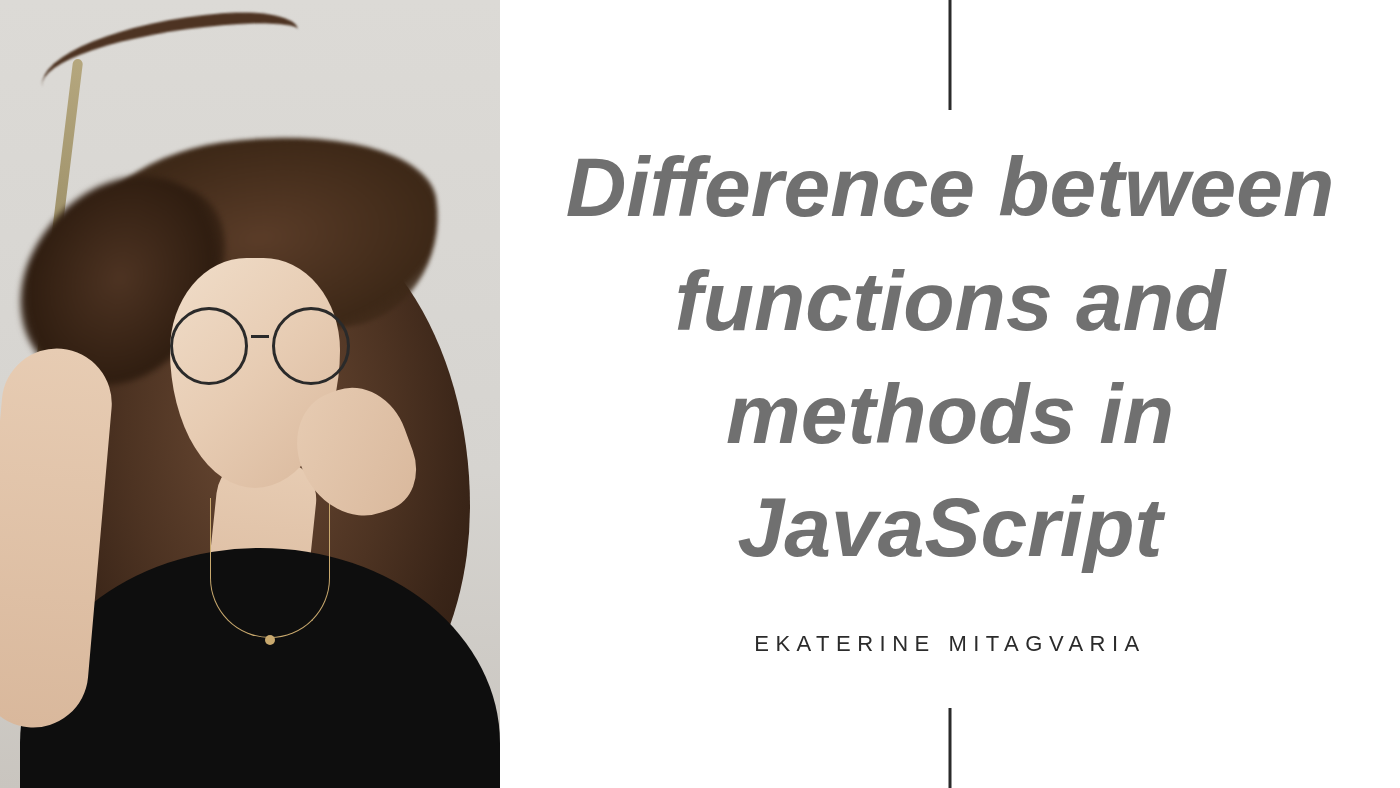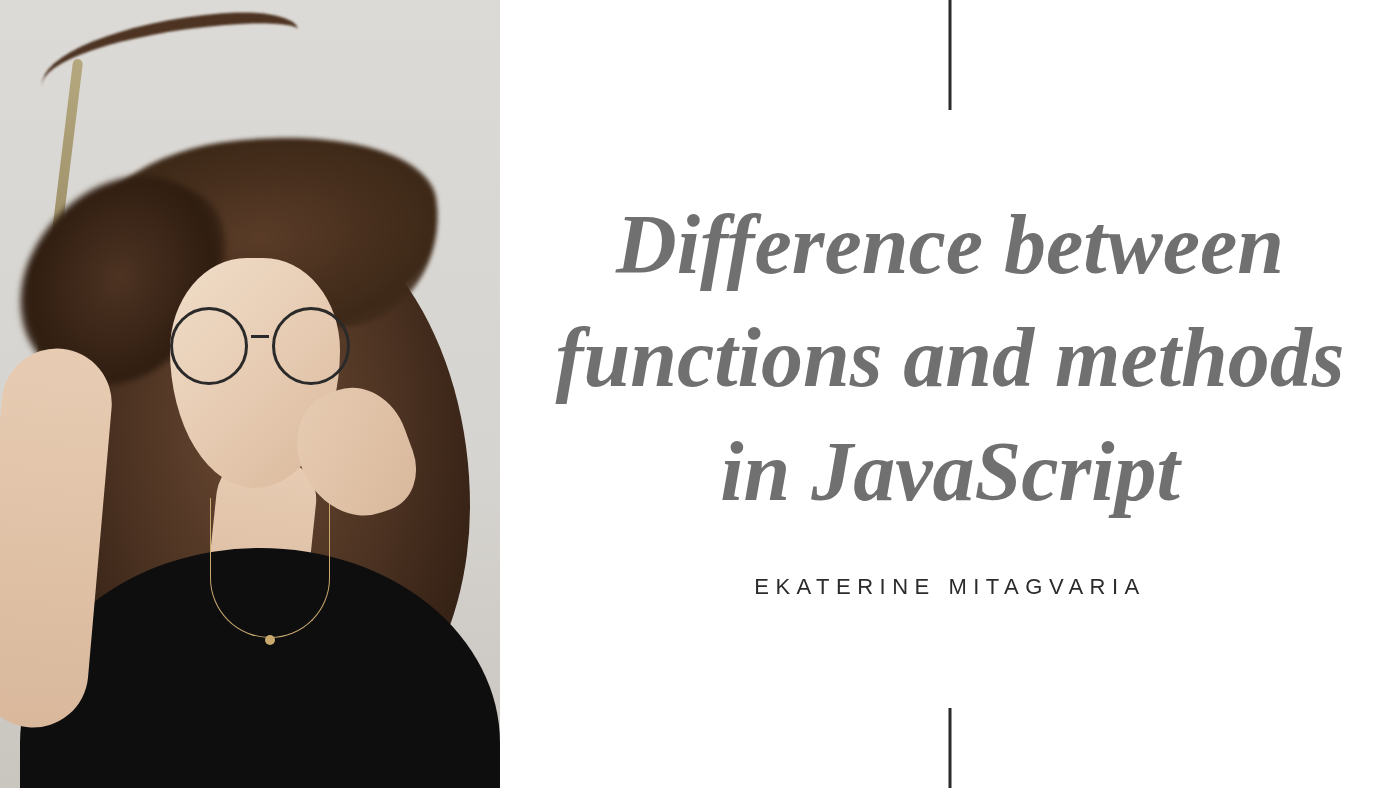--- a/index.html
+++ b/index.html
@@ -179,21 +179,21 @@
   .divider-top, .divider-bottom {
     position: absolute;
     width: 3px;
     background: #2b2b2b;
     left: 50%;
     transform: translateX(-50%);
   }
   .divider-top { top: 0; height: 110px; }
   .divider-bottom { bottom: 0; height: 80px; }
   .title {
-    font-family: Liberation Serif, serif;
+    font-family: Liberation Sans, sans-serif;
     font-style: italic;
     font-weight: 700;
     font-size: 84px;
     line-height: 1.35;
     color: #707070;
     text-align: center;
     max-width: 820px;
   }
   .author {
     margin-top: 46px;

